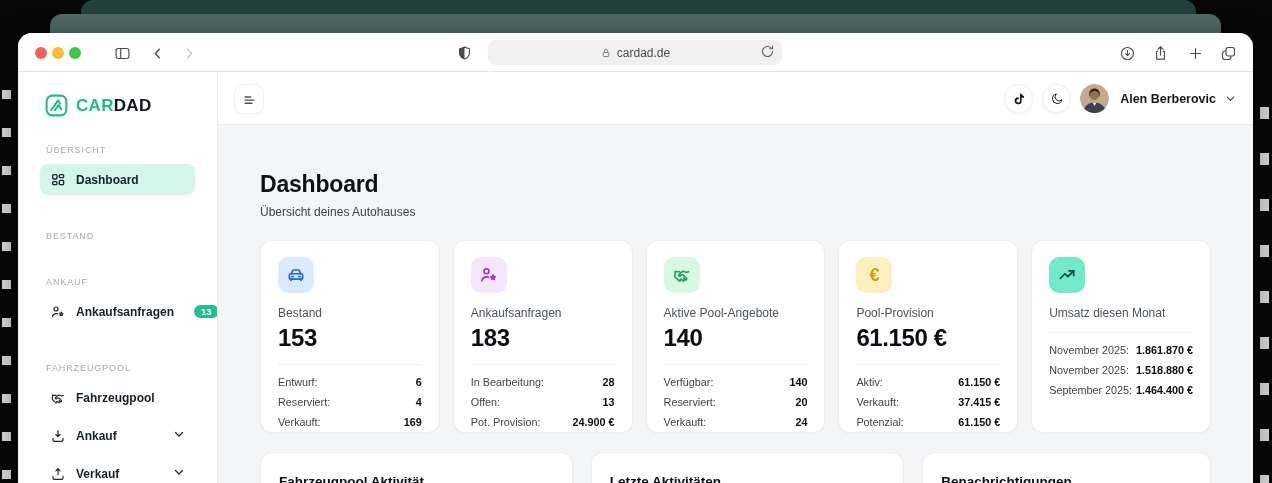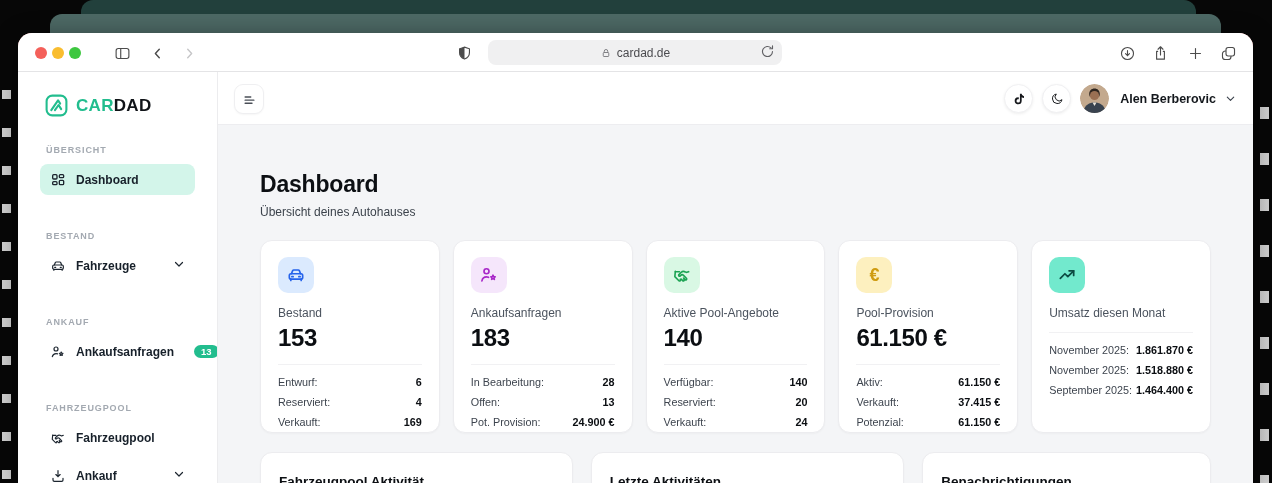--- a/index.html
+++ b/index.html
@@ -37,21 +37,21 @@
   .url-bar .reload svg { width:15px; height:15px; }
 
   
   .app { flex:1; display:flex; min-height:0; }
 
   .sidebar { width:200px; flex:0 0 200px; background:#fff; border-right:1px solid #ececee; padding:0 22px; overflow:hidden; }
   .brand { display:flex; align-items:center; gap:7px; margin:21px 0 0 4px; }
   .brand svg { width:25px; height:25px; }
   .brand-text { font-size:17px; font-weight:800; letter-spacing:.3px; color:#101418; }
   .brand-text .t { color:#22bd8e; }
-  .side-label { font-size:9px; font-weight:700; letter-spacing:.9px; color:#a3a9b1; margin:36px 0 9px 6px; }
+  .side-label { font-size:9px; font-weight:400; letter-spacing:.9px; color:#a3a9b1; margin:36px 0 9px 6px; }
   .side-label.first { margin-top:27px; }
   .side-item { height:31px; border-radius:8px; display:flex; align-items:center; gap:10px; padding:0 10px; margin-bottom:7px;
     font-size:12px; font-weight:700; color:#17202a; cursor:pointer; }
   .side-item svg { width:16px; height:16px; flex:0 0 16px; color:#1d2630; }
   .side-item.active { background:#d3f5ea; }
   .side-item .spacer { flex:1; }
   .badge { background:#22bd8e; color:#fff; font-size:9.5px; font-weight:700; border-radius:9px; padding:2px 7px; line-height:1; }
   .chev { color:#3a414b; }
   .chev svg { width:12px; height:12px; }
 
@@ -191,33 +191,20 @@
         <svg viewBox="0 0 24 24" fill="none" stroke="currentColor" stroke-width="2" stroke-linejoin="round">
             <rect x="4" y="4" width="6.5" height="6.5" rx="1.5"></rect>
             <rect x="14" y="4" width="6.5" height="4.5" rx="1.5"></rect>
             <rect x="4" y="14.5" width="6.5" height="4.5" rx="1.5"></rect>
             <rect x="14" y="12.5" width="6.5" height="6.5" rx="1.5"></rect>
           </svg>
         <span>Dashboard</span>
       </div>
 
       <div class="side-label">BESTAND</div>
-      <div class="side-item">
-        <svg viewBox="0 0 24 24" fill="none" stroke="currentColor" stroke-width="1.8" stroke-linecap="round" stroke-linejoin="round">
-            <path d="M6.5 10.5 8 6.8a1.4 1.4 0 0 1 1.3-.8h5.4a1.4 1.4 0 0 1 1.3.8l1.5 3.7"></path>
-            <rect x="4" y="10.5" width="16" height="6.5" rx="2"></rect>
-            <path d="M7 14h1.6M15.4 14H17"></path>
-            <path d="M5.8 17v1.5M18.2 17v1.5"></path>
-          </svg>
-        <span>Fahrzeuge</span>
-        <span class="spacer"></span>
-        <span class="chev"><svg viewBox="0 0 24 24" fill="none" stroke="currentColor" stroke-width="2.4" stroke-linecap="round" stroke-linejoin="round">
-              <path d="m5 9 7 7 7-7"></path>
-            </svg></span>
-      </div>
 
       <div class="side-label">ANKAUF</div>
       <div class="side-item">
         <svg viewBox="0 0 24 24" fill="none" stroke="currentColor" stroke-width="1.8" stroke-linecap="round" stroke-linejoin="round">
             <circle cx="9" cy="7.5" r="3"></circle>
             <path d="M3.5 19c.7-3.2 2.9-4.7 5.5-4.7.9 0 1.7.2 2.4.5"></path>
             <path d="m16.8 12.2.8 1.6 1.8.3-1.3 1.3.3 1.8-1.6-.9-1.6.9.3-1.8-1.3-1.3 1.8-.3z"></path>
           </svg>
         <span>Ankaufsanfragen</span>
         <span class="spacer"></span>

